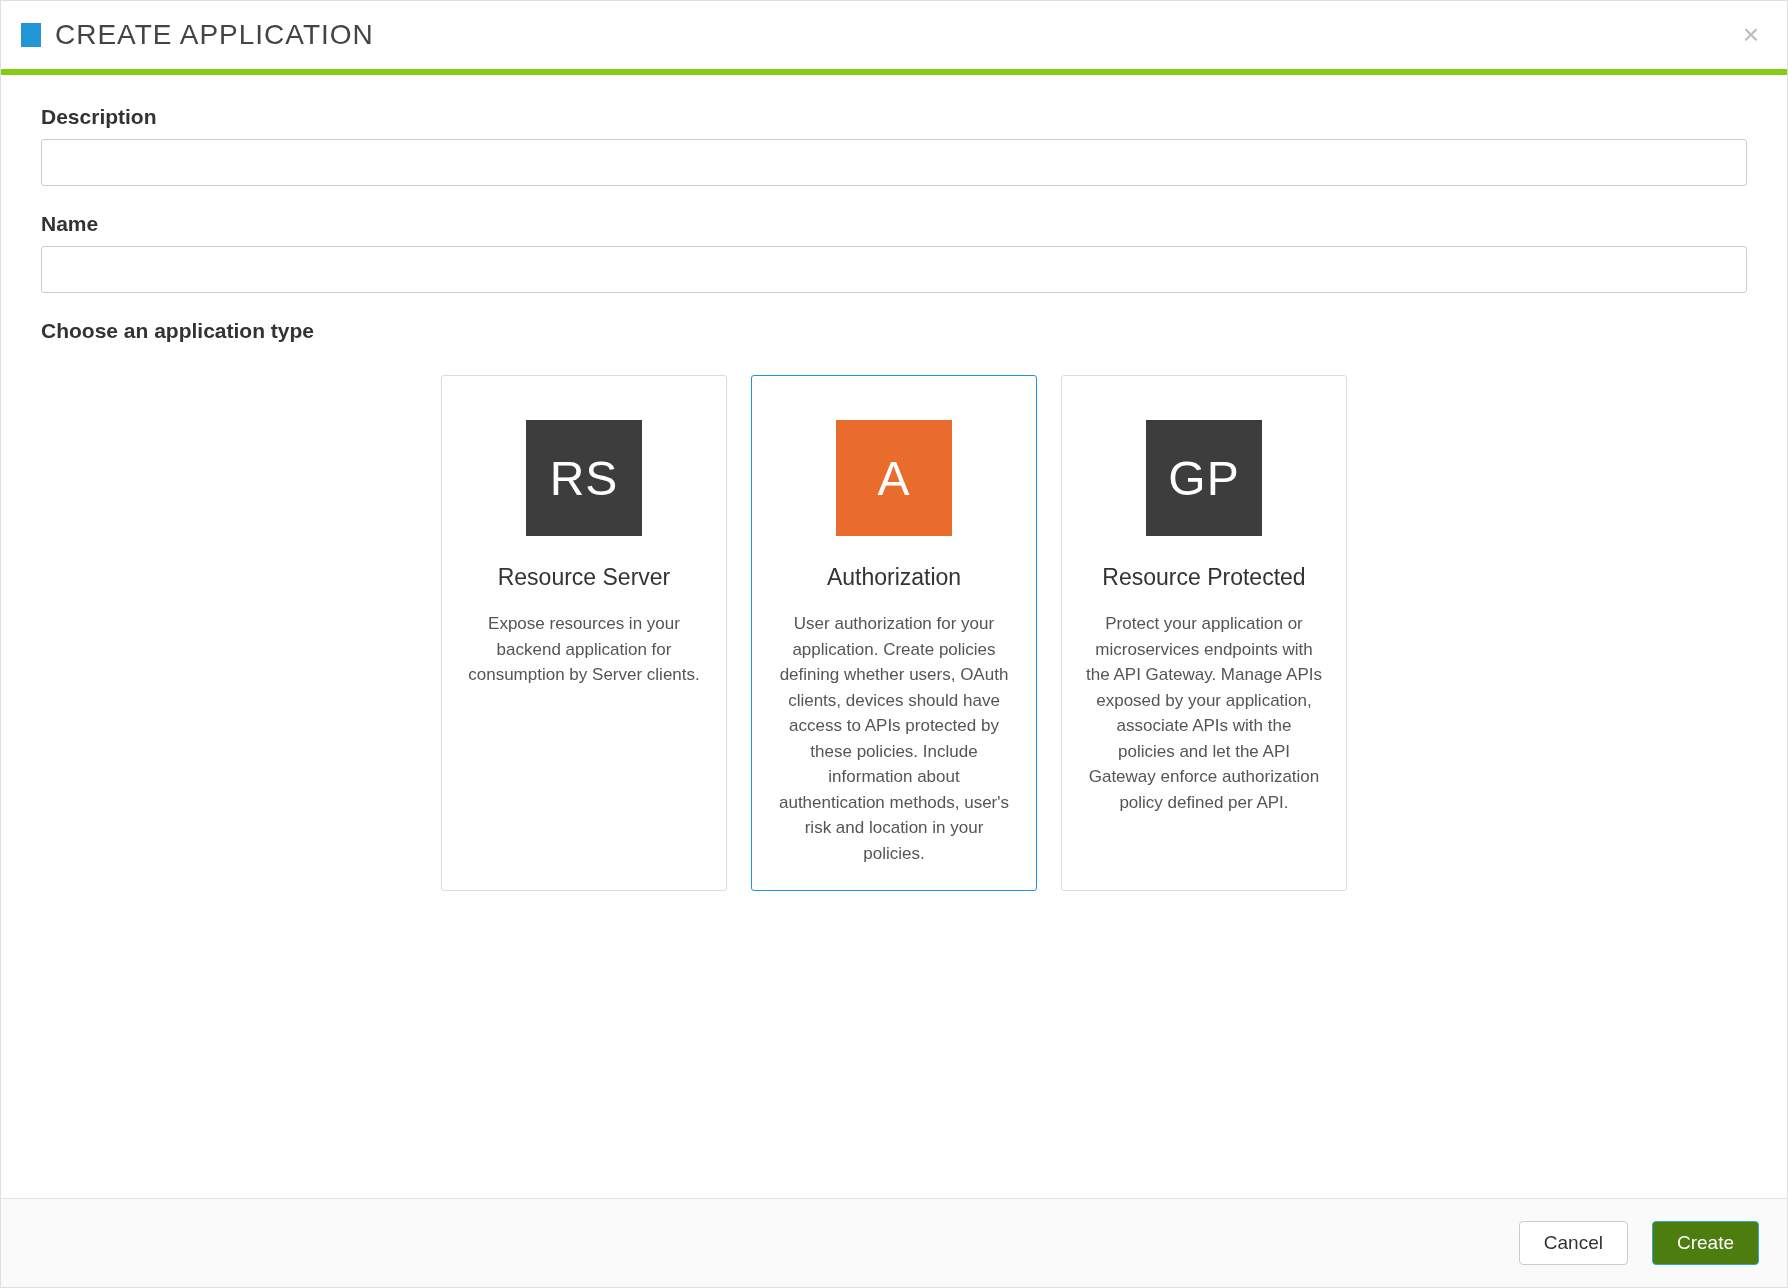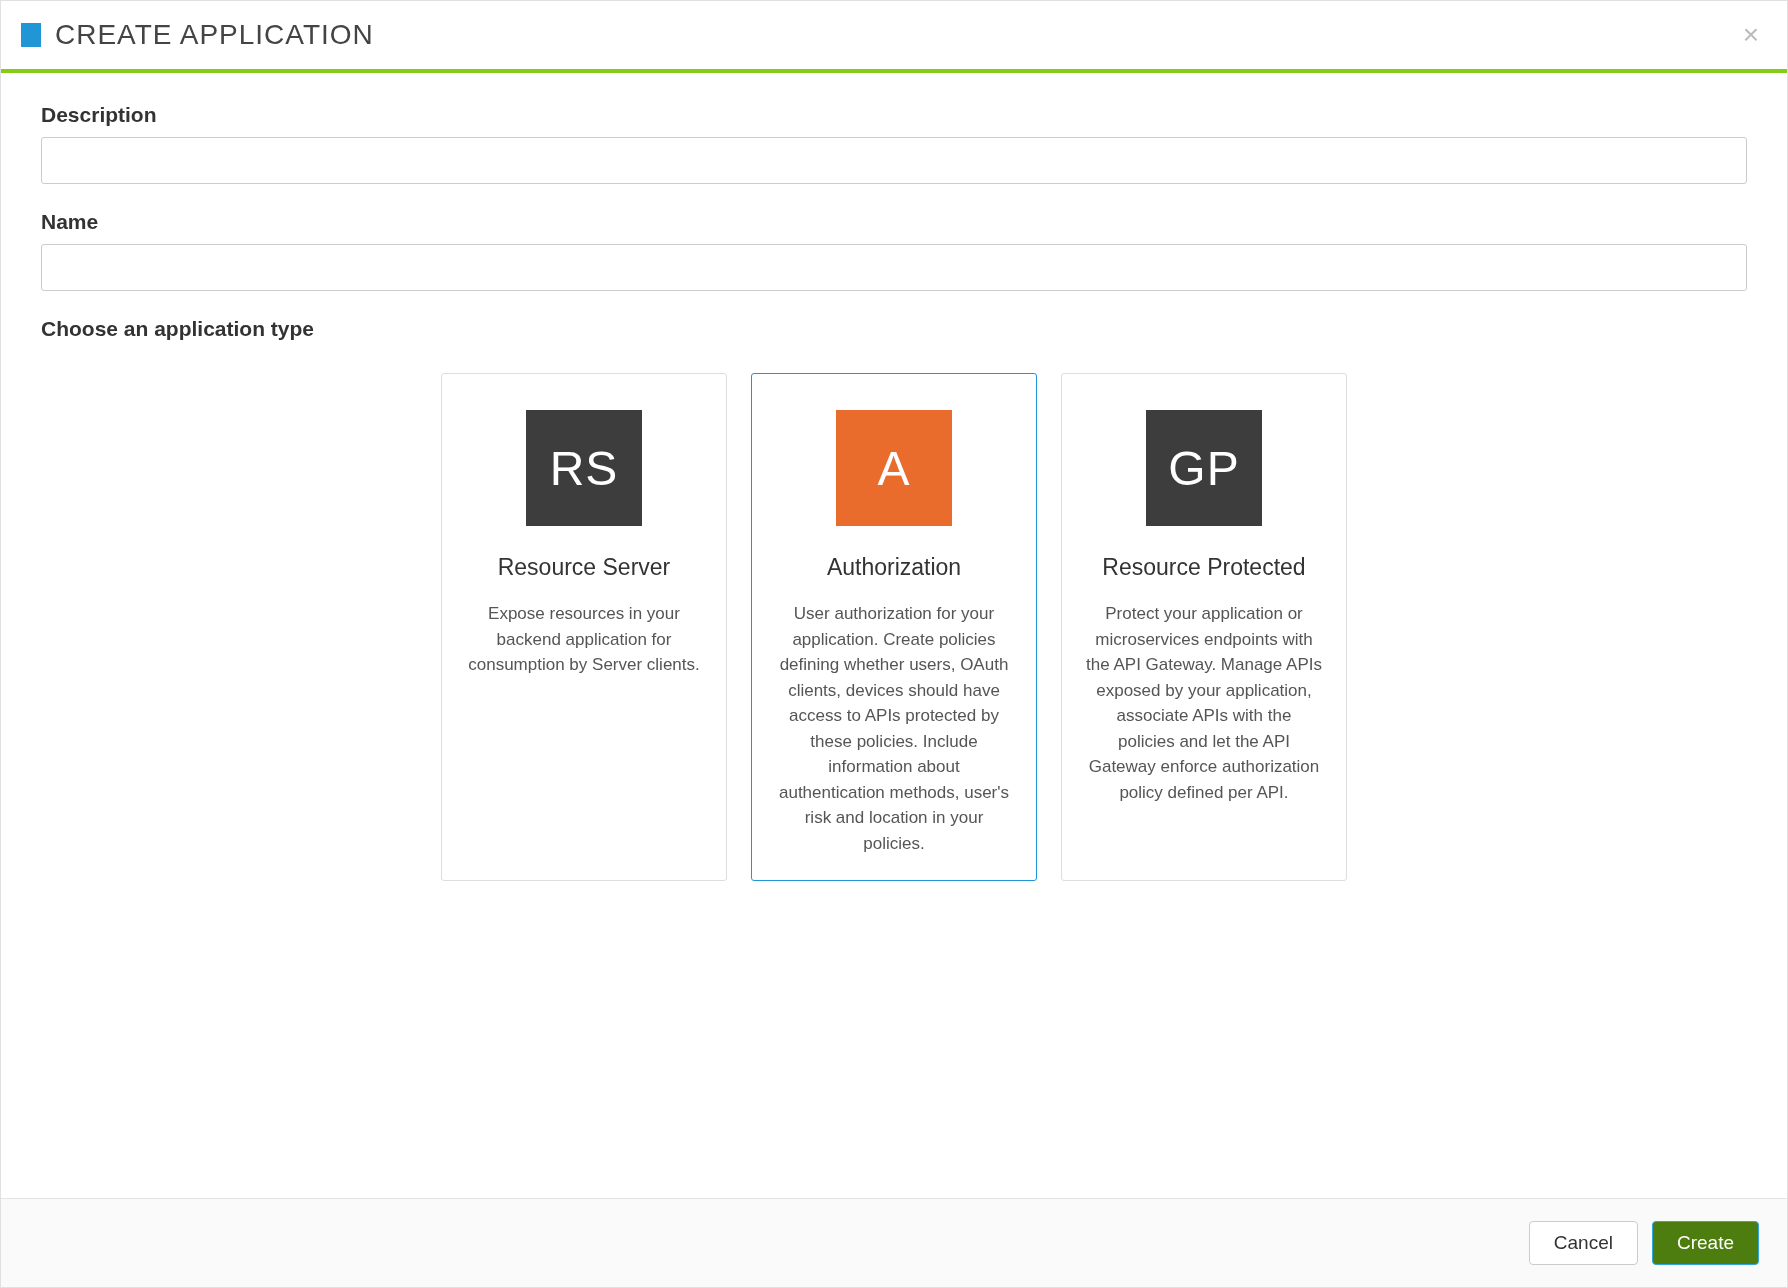--- a/index.html
+++ b/index.html
@@ -17,21 +17,21 @@
       min-height: 100vh;
       display: flex;
       flex-direction: column;
       border: 1px solid #e0e0e0;
     }
     .modal-header {
       display: flex;
       align-items: center;
       justify-content: space-between;
       padding: 18px 28px 18px 20px;
-      border-bottom: 4px solid #84cc16;
+      border-bottom: 6px solid #84cc16;
     }
     .modal-header-left {
       display: flex;
       align-items: center;
       gap: 14px;
     }
     .header-accent {
       width: 20px;
       height: 24px;
       background: #2196d6;
@@ -93,21 +93,21 @@
       cursor: pointer;
       background: #fff;
       min-height: 440px;
     }
     .type-card.selected {
       border: 1px solid #2196d6;
     }
     .card-icon {
       width: 116px;
       height: 116px;
-      margin: 8px auto 28px auto;
+      margin: 16px auto 28px auto;
       display: flex;
       align-items: center;
       justify-content: center;
       background: #3d3d3d;
     }
     .card-icon.orange {
       background: #e96c2c;
     }
     .card-icon-text {
       font-size: 48px;
@@ -123,21 +123,21 @@
     }
     .card-description {
       font-size: 17px;
       color: #555;
       line-height: 1.5;
       padding: 0 4px;
     }
     .modal-footer {
       display: flex;
       justify-content: flex-end;
-      gap: 14px;
+      gap: 24px;
       padding: 22px 28px;
       border-top: 1px solid #e5e5e5;
       background: #fafafa;
     }
     .btn {
       padding: 10px 24px;
       font-size: 19px;
       border-radius: 4px;
       cursor: pointer;
       border: 1px solid transparent;

